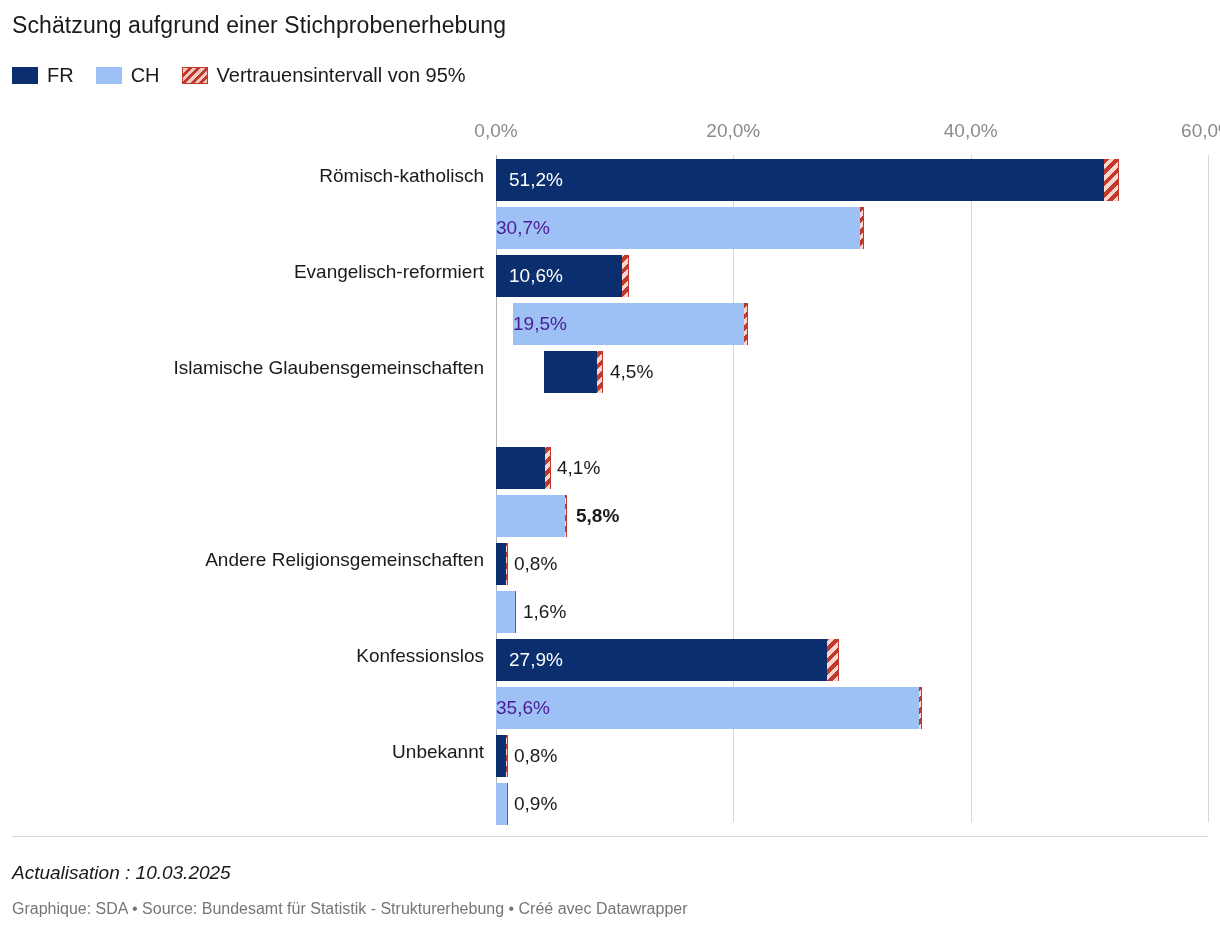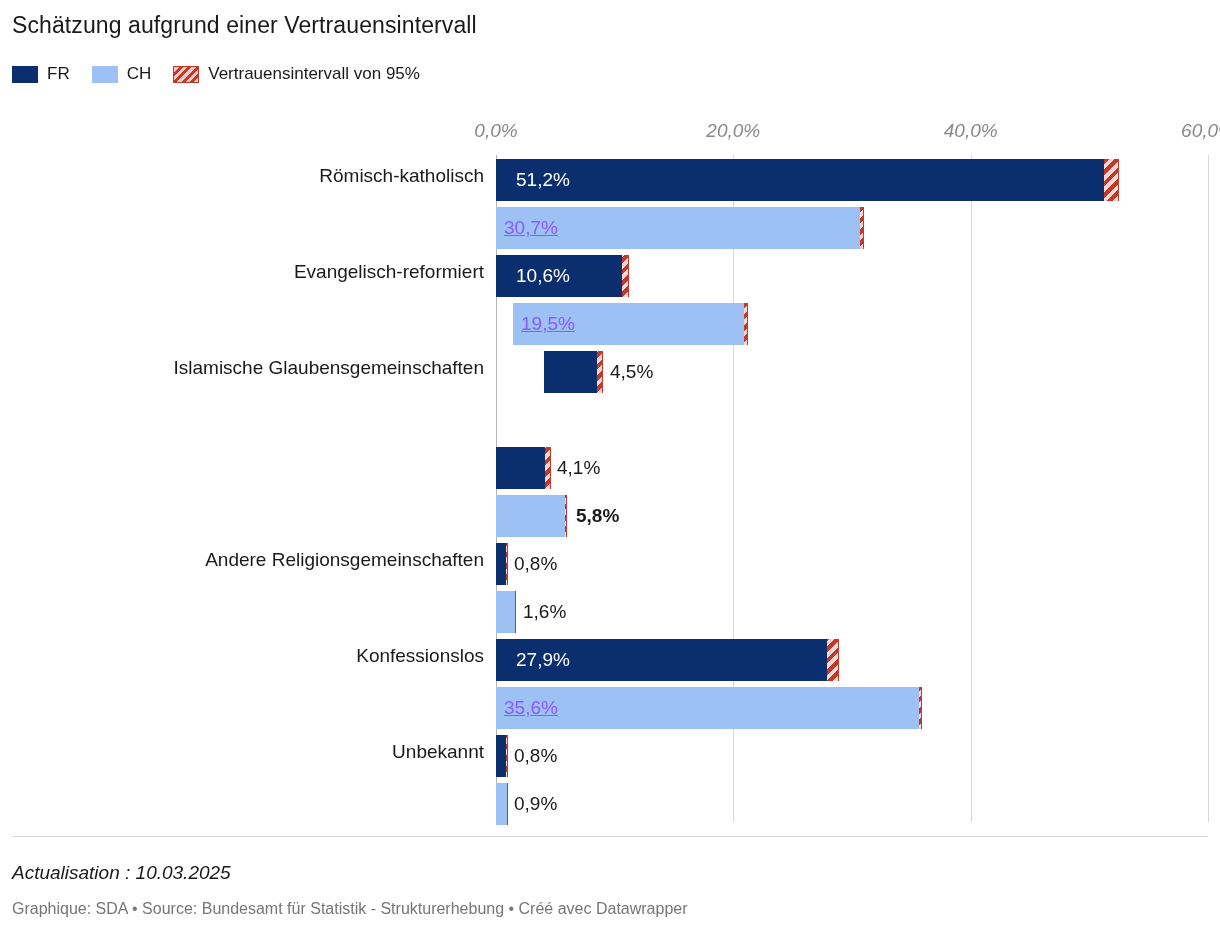--- a/index.html
+++ b/index.html
@@ -33,21 +33,21 @@
     white-space: nowrap;
   }
   
   .legend {
     position: absolute;
     left: 12px;
     top: 64px;
     display: flex;
     align-items: center;
     gap: 0;
-    font-size: 17px;
+    font-size: 20px;
   }
   .legend-item {
     display: flex;
     align-items: center;
     margin-right: 22px;
   }
   .legend-swatch {
     width: 26px;
     height: 17px;
     margin-right: 9px;
@@ -74,21 +74,20 @@
     top: 155px;
     width: 712px;    
     height: 667px;
   }
   .axis-labels {
     position: absolute;
     left: 496px;
     top: 120px;
     width: 712px;
     height: 26px;
-    font-style: italic;
   }
   .axis-tick-label {
     position: absolute;
     font-size: 19px;
     color: #8a8a8a;
     transform: translateX(-50%);
     white-space: nowrap;
   }
   .gridline {
     position: absolute;
@@ -137,22 +136,22 @@
     box-sizing: border-box;
   }
   .bar-value {
     position: absolute;
     top: 0;
     height: 42px;
     line-height: 42px;
     font-size: 19px;
     white-space: nowrap;
   }
-  .bar-value.inside-dark { color: #ffffff; left: 20px; }
-  .bar-value.inside-light { color: #8b5cf6; left: 8px; text-decoration: underline; }
+  .bar-value.inside-dark { color: #ffffff; left: 13px; }
+  .bar-value.inside-light { color: #4c1d95; left: 0; }
   .bar-value.outside { color: #1a1a1a; }
 
   
   .footer-rule {
     position: absolute;
     left: 12px;
     top: 836px;
     width: 1196px;
     height: 1px;
     background: #d8d8d8;
@@ -171,21 +170,21 @@
     top: 900px;
     font-size: 16px;
     color: #767676;
   }
 </style>
 </head>
 <body>
 
 <div class="chart-root">
 
-  <div class="title">Schätzung aufgrund einer Vertrauensintervall</div>
+  <div class="title">Schätzung aufgrund einer Stichprobenerhebung</div>
 
   <div class="legend">
     <div class="legend-item">
       <span class="legend-swatch fr"></span>
       <span class="legend-label">FR</span>
     </div>
     <div class="legend-item">
       <span class="legend-swatch ch"></span>
       <span class="legend-label">CH</span>
     </div>

